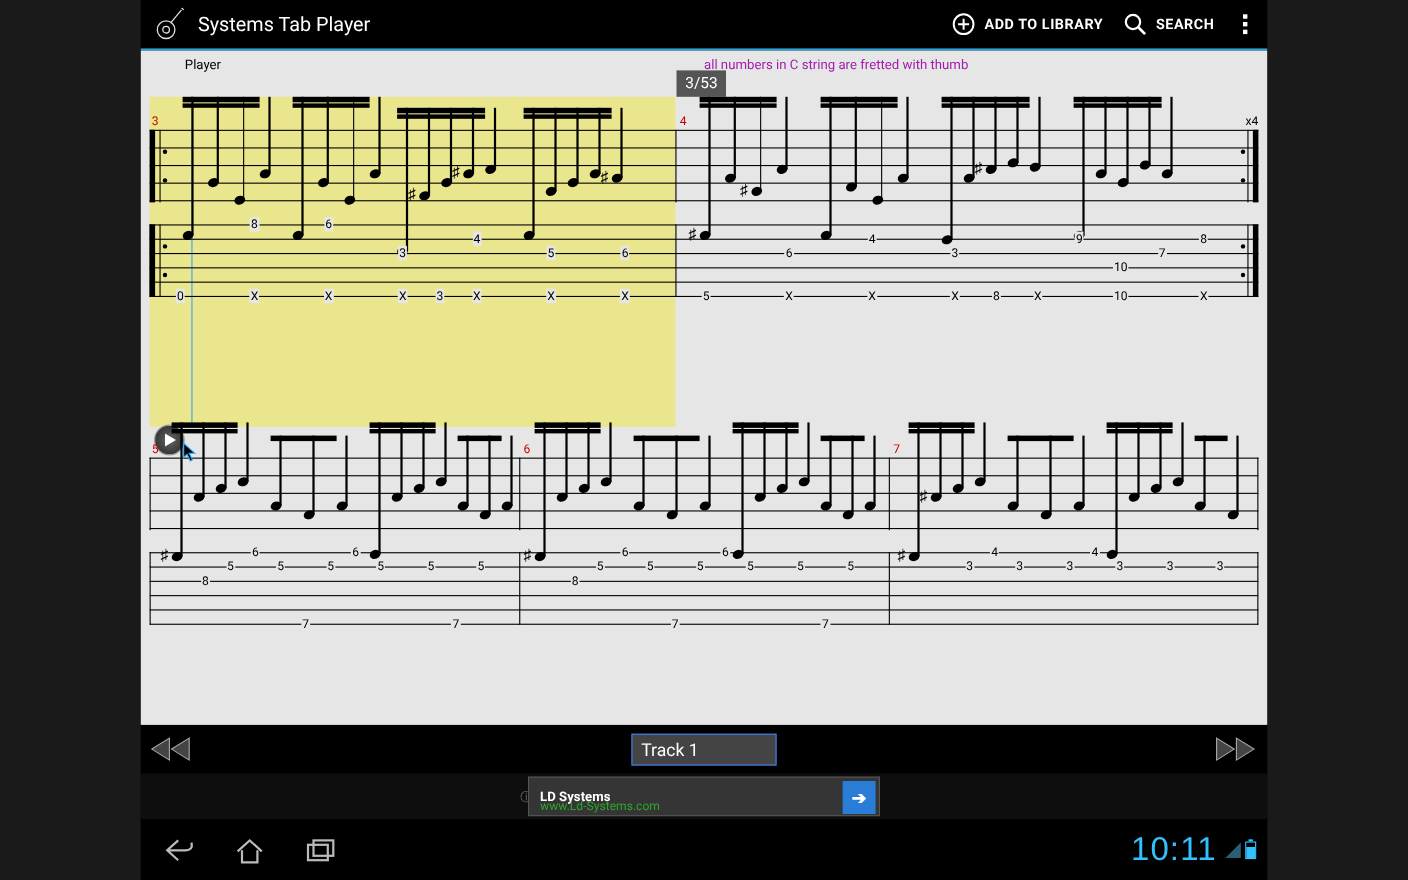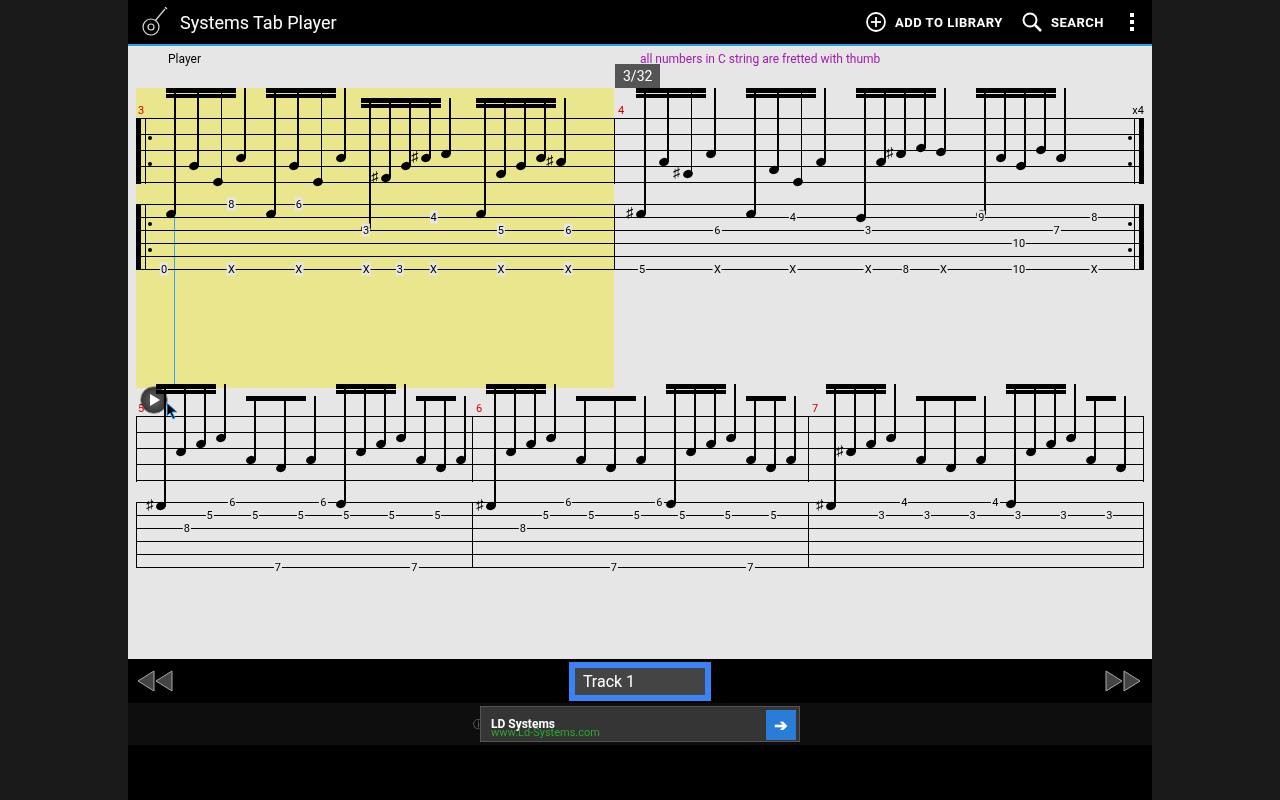--- a/index.html
+++ b/index.html
@@ -49,21 +49,21 @@
   .playbtn:after{content:"";border-left:10px solid #fff;border-top:6px solid transparent;border-bottom:6px solid transparent;margin-left:2px}
   .head{width:10px;height:8px;background:#000;border-radius:50%;transform:rotate(-20deg);position:absolute;bottom:0;left:0}
   .stem{width:1.5px;background:#000;position:absolute}
   .beam{position:absolute;height:5px;background:#000}
   .beam.sub{height:4px;top:6px}
   .sharp{position:absolute;font-size:14px;font-weight:700}
   .tabnum{position:absolute;font-size:11px;background:#e6e6e6;padding:0 1px;transform:translate(-50%,-50%)}
   
   .controls { height: 44px; background:#000; display:flex; align-items:center; justify-content:space-between; padding:0 8px; }
   .rew,.ffw{cursor:pointer}
-  .trackbox{background:#444;border:6px solid #3b82f6;color:#fff;padding:4px 70px 4px 8px;font-size:16px;cursor:pointer}
+  .trackbox{background:#444;border:1px solid #3b82f6;color:#fff;padding:4px 70px 4px 8px;font-size:16px;cursor:pointer}
   
   .ad { height:42px; background:#0e0e0e; display:flex; align-items:center; justify-content:center; position:relative; }
   .adinner{width:320px;height:36px;background:#353535;border:1px solid #555;display:flex;align-items:center;padding-left:10px;position:relative}
   .adinner .t1{color:#fff;font-size:12px;font-weight:700}
   .adinner .t2{color:#2aa82a;font-size:11px;position:absolute;left:10px;top:19px}
   .adinner .go{position:absolute;right:3px;top:3px;width:30px;height:30px;background:#2a7dd6;display:flex;align-items:center;justify-content:center;color:#fff;font-weight:700;cursor:pointer}
   .infoicon{position:absolute;left:345px;color:#777;font-size:11px}
   
   .navbar{height:55px;background:#000;display:flex;align-items:center;padding:0 20px;color:#bbb;position:relative}
   .navbar .nb{margin-right:34px;cursor:pointer}
@@ -114,21 +114,21 @@
         <i></i>
         <i></i>
         <i></i>
       </div>
   </div>
   <div class="topline"></div>
 
   <div class="sheet">
     <div class="section-label">Player</div>
     <div class="note-label">all numbers in C string are fretted with thumb</div>
-    <div class="counter">3/32</div>
+    <div class="counter">3/53</div>
 
     <div class="system one">
       <div class="hl" style="left:0;top:0;width:478px;height:300px"></div>
       <div class="playcursor" style="left:38px;top:0;height:300px"></div>
 
       <div class="staff">
         <div class="startbar">
             <div class="thick"></div>
             <div class="thin"></div>
             <div class="d1"></div>
@@ -485,13 +485,30 @@
 
   <div class="ad">
     <span class="infoicon">ⓘ</span>
     <div class="adinner">
       <div class="t1">LD Systems</div>
       <div class="t2">www.Ld-Systems.com</div>
       <div class="go">➔</div>
     </div>
   </div>
 
+  <div class="navbar">
+    <svg class="nb" width="30" height="26">
+        <path d="M14 4 L4 13 L14 22 M4 13 L20 13 Q28 13 26 6" fill="none" stroke="#bbb" stroke-width="2"></path>
+      </svg>
+    <svg class="nb" width="30" height="26">
+        <path d="M4 14 L15 4 L26 14 M8 13 L8 24 L22 24 L22 13" fill="none" stroke="#bbb" stroke-width="2"></path>
+      </svg>
+    <svg class="nb" width="30" height="26">
+        <rect x="4" y="8" width="18" height="14" fill="none" stroke="#bbb" stroke-width="2"></rect>
+        <rect x="9" y="4" width="18" height="14" fill="none" stroke="#bbb" stroke-width="2"></rect>
+      </svg>
+    <div class="status">
+      <span class="clock">10:11</span>
+      <span class="sig"></span>
+      <span class="bat"></span>
+    </div>
+  </div>
 </div>
 
 </body></html>

